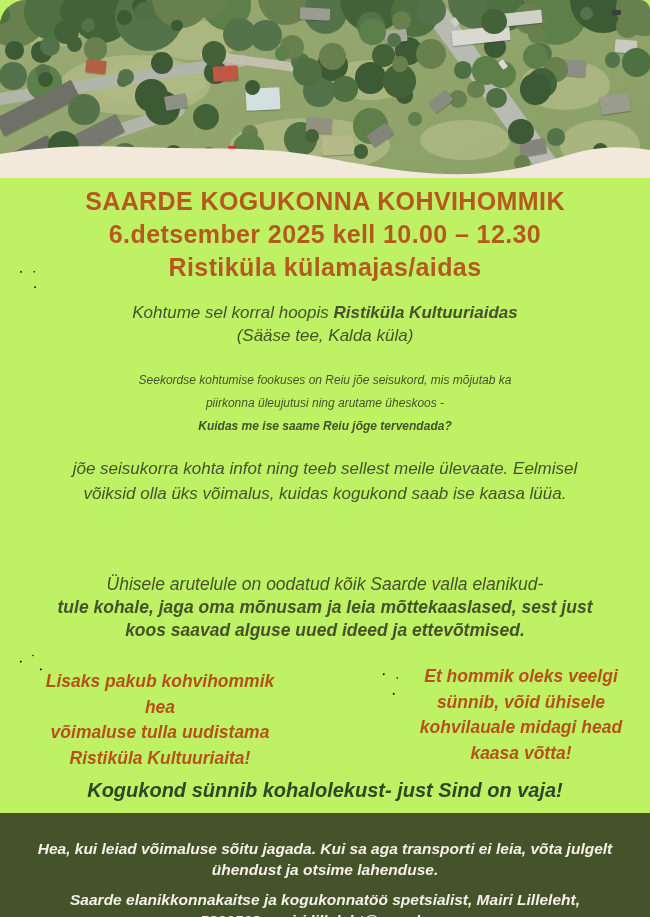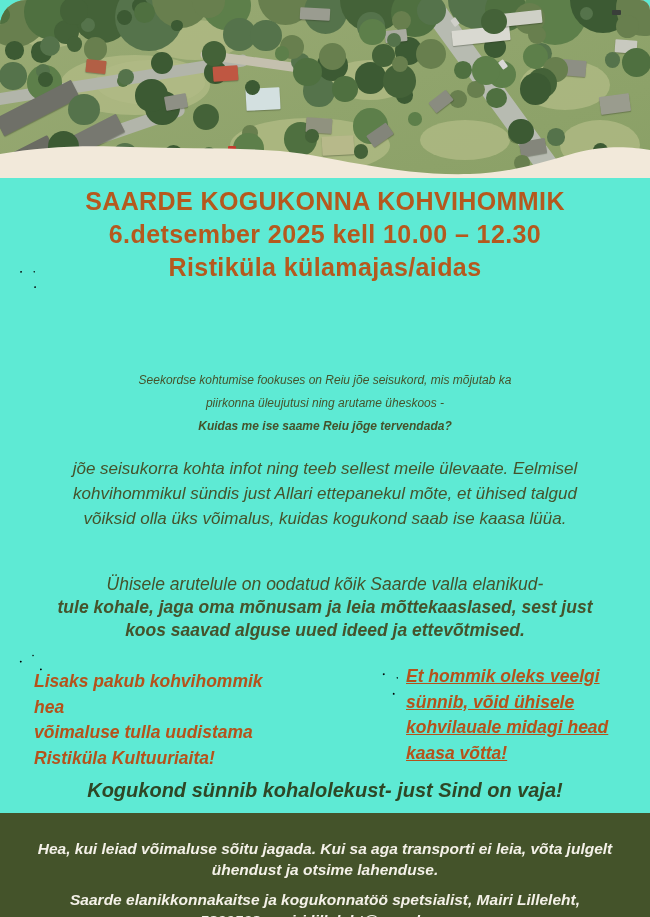--- a/index.html
+++ b/index.html
@@ -1,18 +1,18 @@
 <!DOCTYPE html>
 <html><head>
 <meta charset="utf-8">
 <style>
   html,body{margin:0;padding:0;background:#f2e9da;}
   .poster{
     position:relative;width:650px;height:917px;overflow:hidden;
-    background:#5eead4;font-family:"Liberation Sans",sans-serif;
+    background:#bef264;font-family:"Liberation Sans",sans-serif;
   }
   
   .photo{
     position:absolute;top:0;left:0;width:650px;height:178px;overflow:hidden;
     border-radius:26px 10px 0 0;
     background:linear-gradient(160deg,#9aaa74 0%,#90a46c 55%,#8aa066 100%);
   }
   .photo .lawn{position:absolute;border-radius:50%;background:#b0ba85;opacity:.8;}
   .photo .road{position:absolute;border-radius:7px;}
   .photo .house{position:absolute;border-radius:1px;box-shadow:0 1px 1px rgba(40,50,30,.35);}
@@ -22,23 +22,23 @@
   
   .abs{position:absolute;left:0;right:0;text-align:center;}
   .title{top:185px;color:#b5591e;font-weight:bold;font-size:25px;line-height:33px;letter-spacing:.4px;white-space:nowrap;}
   .green-it{color:#45532c;font-style:italic;}
   .intro{top:301px;font-size:17px;line-height:23px;}
   .focus{top:369px;font-size:12px;line-height:23px;}
   .speaker{top:456px;font-size:17px;line-height:25px;}
   .invite{top:573px;font-size:17.5px;line-height:23px;}
   .bold{font-weight:bold;}
   .callout{position:absolute;color:#b5521b;font-style:italic;font-weight:bold;
-           font-size:17.5px;line-height:25.5px;}
+           font-size:17.5px;line-height:25.5px;text-align:center;}
   .callout-left{left:34px;top:669px;width:252px;}
-  .callout-right{left:406px;top:664px;width:230px;text-decoration:underline;}
+  .callout-right{left:406px;top:664px;width:230px;}
   .closing{top:779px;color:#2e4726;font-style:italic;font-weight:bold;font-size:20px;white-space:nowrap;}
   .footer-bar{
     position:absolute;left:0;top:813px;width:650px;height:104px;
     background:#44532a;color:#f4f1e8;font-style:italic;font-weight:bold;
     font-size:15.5px;line-height:21px;text-align:center;
   }
   .footer-bar .blk1{margin-top:25px;}
   .footer-bar .blk2{margin-top:9px;}
   .sparkle{position:absolute;}
 </style>
@@ -228,30 +228,33 @@
   <svg class="sparkle" style="left:365px;top:661px;transform:rotate(24deg)" width="47" height="47" viewBox="0 0 44 44">
       <use href="#spark"></use>
     </svg>
 
   <div class="abs title">
     <div>SAARDE KOGUKONNA KOHVIHOMMIK</div>
     <div>6.detsember 2025 kell 10.00 – 12.30</div>
     <div>Ristiküla külamajas/aidas</div>
   </div>
 
+  <div class="abs intro green-it">
+    <div><span>Kohtume sel korral hoopis </span><span class="bold">Ristiküla Kultuuriaidas</span></div>
+    <div>(Sääse tee, Kalda küla)</div>
+  </div>
 
   <div class="abs focus green-it">
     <div>Seekordse kohtumise fookuses on Reiu jõe seisukord, mis mõjutab ka</div>
     <div>piirkonna üleujutusi ning arutame üheskoos -</div>
     <div class="bold">Kuidas me ise saame Reiu jõge tervendada?</div>
   </div>
 
   <div class="abs speaker green-it">
     <div>jõe seisukorra kohta infot ning teeb sellest meile ülevaate. Eelmisel</div>
-    <div>kohvihommikul sündis just Allari ettepanekul mõte, et ühised talgud</div>
     <div>võiksid olla üks võimalus, kuidas kogukond saab ise kaasa lüüa.</div>
   </div>
 
   <div class="abs invite green-it">
     <div>Ühisele arutelule on oodatud kõik Saarde valla elanikud-</div>
     <div class="bold">tule kohale, jaga oma mõnusam ja leia mõttekaaslased, sest just</div>
     <div class="bold">koos saavad alguse uued ideed ja ettevõtmised.</div>
   </div>
 
   <div class="callout callout-left">

